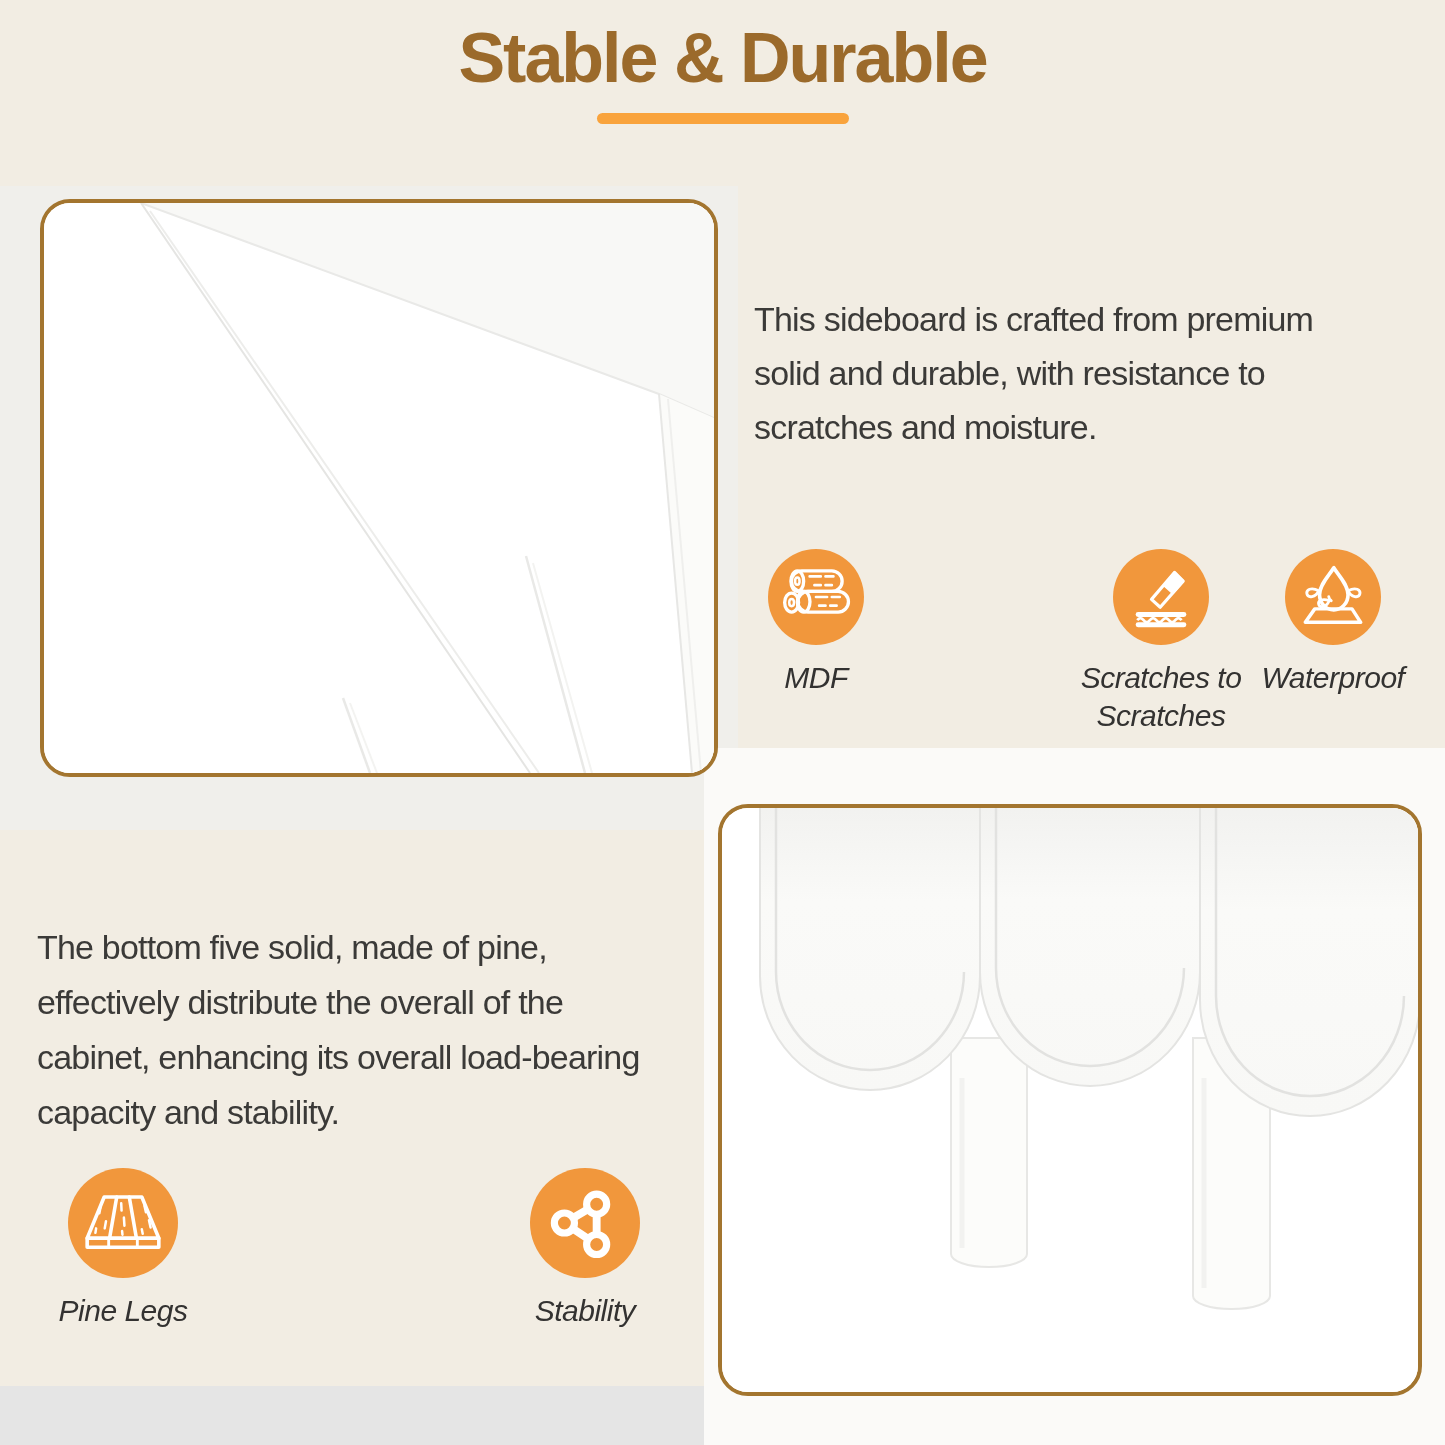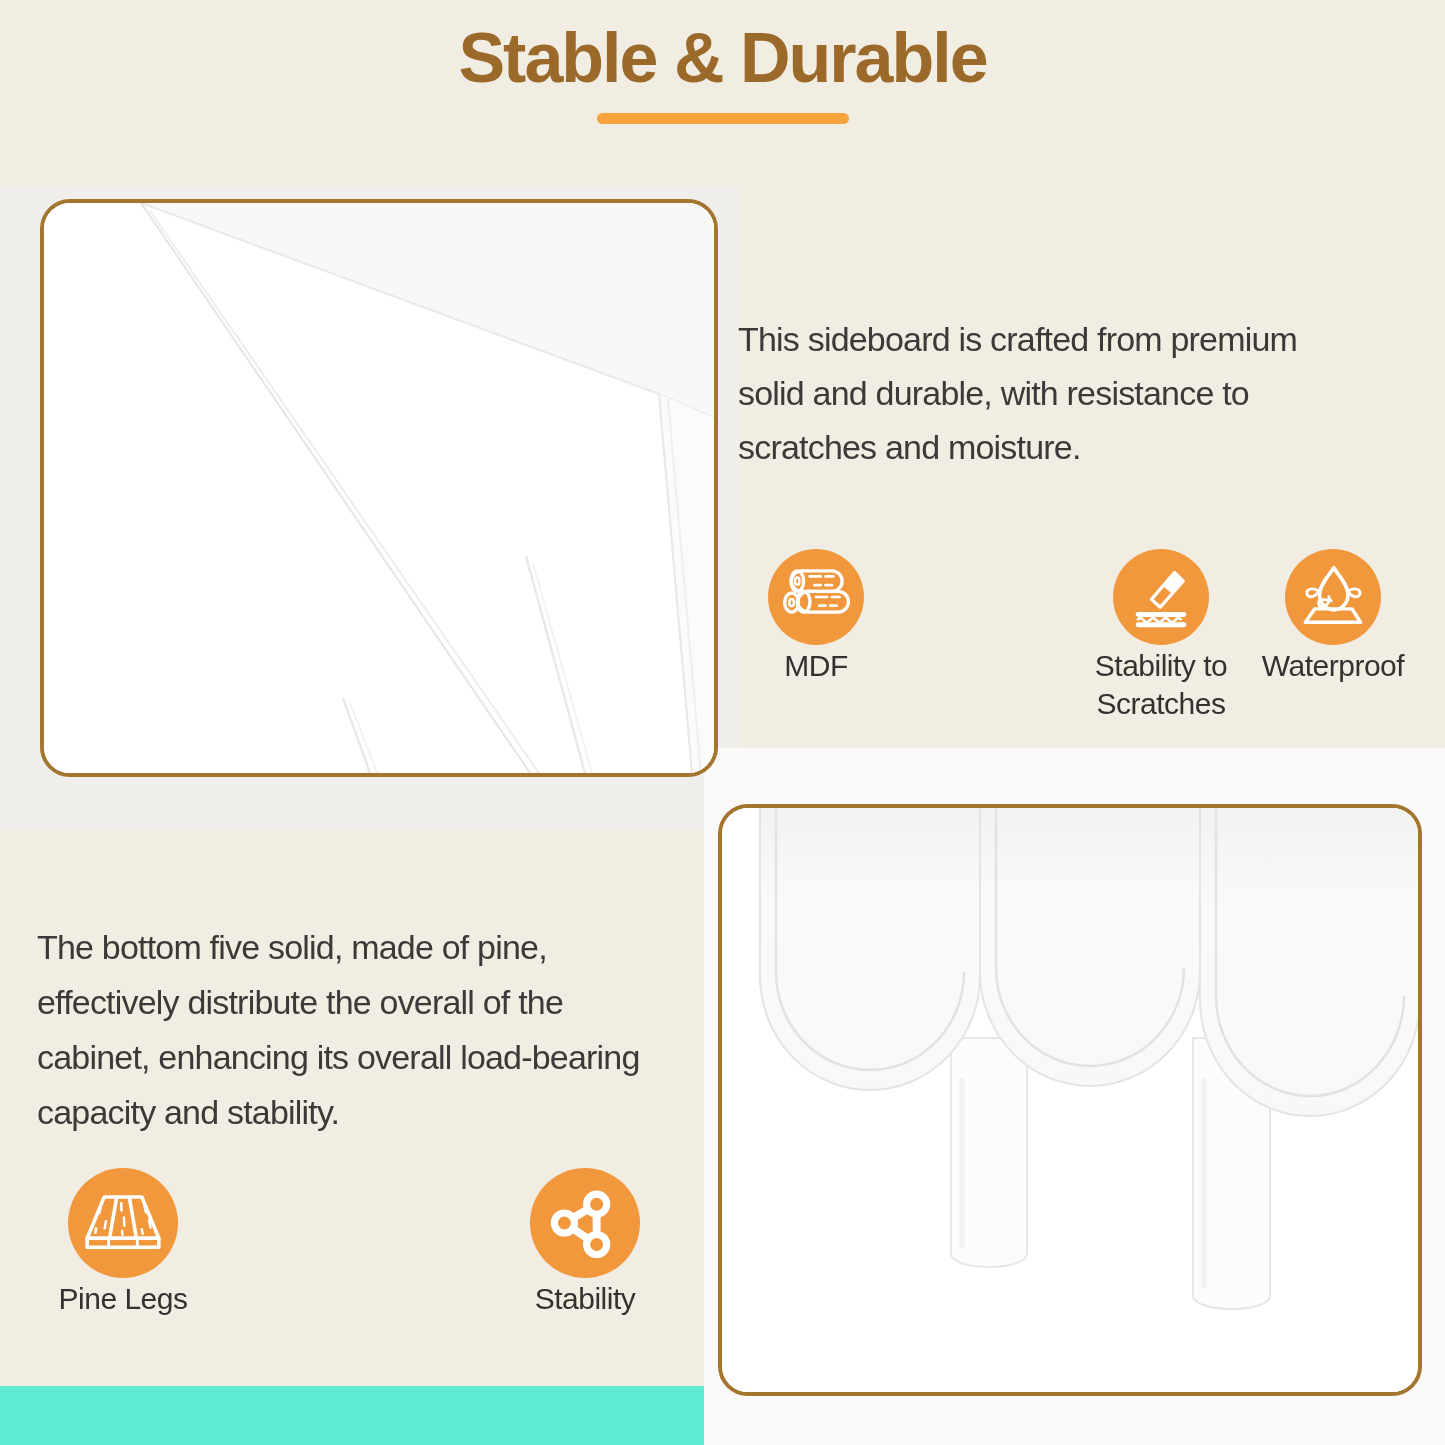--- a/index.html
+++ b/index.html
@@ -1,18 +1,18 @@
 <!DOCTYPE html>
 <html><head>
 <meta charset="utf-8">
 <style>
   html,body{margin:0;padding:0;background:#fff;}
   .canvas{
     position:relative; width:1445px; height:1445px; overflow:hidden;
-    background:#5eead4;
+    background:#e5e5e5;
     font-family:"Liberation Sans", sans-serif;
   }
   .bg{position:absolute;}
   .bg-top{left:0;top:0;width:1445px;height:186px;background:#F2EDE3;}
   .bg-right{left:738px;top:186px;width:707px;height:562px;background:#F2EDE3;}
   .bg-left-photo{left:0;top:186px;width:738px;height:644px;background:#F0EFEB;}
   .bg-bottom-left{left:0;top:830px;width:704px;height:556px;background:#F2EDE3;}
   .bg-right-photo{left:704px;top:748px;width:741px;height:697px;background:#FBFAF8;}
 
   .page-title{
@@ -27,34 +27,34 @@
   .photo-card{
     position:absolute; box-sizing:border-box;
     border:4px solid #A3752F; border-radius:30px; background:#FFFFFF; overflow:hidden;
   }
   .card-corner{left:40px; top:199px; width:678px; height:578px;}
   .card-legs{left:718px; top:804px; width:704px; height:592px; background:#FDFDFB;}
   .photo-card svg{display:block; width:100%; height:100%;}
 
   .para{position:absolute; color:#3B3A38; font-size:34px; letter-spacing:-0.8px;}
   .para span{display:block; white-space:nowrap;}
-  .para-mdf{left:738px; top:292px; line-height:54px;margin-top:20px;}
+  .para-mdf{left:754px; top:292px; line-height:54px;}
   .para-legs{left:37px; top:920px; line-height:55px;}
 
   .feature{position:absolute; text-align:center;}
   .feature .circle{
     margin:0 auto; background:#F1973C; border-radius:50%;
     display:flex; align-items:center; justify-content:center;
   }
   .row-top .circle{width:96px; height:96px;}
   .row-bottom .circle{width:110px; height:110px;}
   .row-top .circle svg{width:76px;height:76px;}
   .row-bottom .circle svg{width:86px;height:86px;}
   .feature .label{
-    margin-top:2px; font-size:30px; line-height:38px; color:#333231; letter-spacing:-0.5px;
+    margin-top:14px; font-size:30px; line-height:38px; color:#333231; letter-spacing:-0.5px;font-style:italic;
   }
   .feature .label span{display:block; white-space:nowrap;}
   .row-top{width:210px; top:549px;}
   .row-bottom{width:230px; top:1168px;}
   .f-mdf{left:711px;} .f-solid{left:883px;} .f-scratch{left:1056px;} .f-water{left:1228px;}
   .f-pine{left:8px;} .f-load{left:238px;} .f-stab{left:470px;}
 </style>
 </head>
 <body>
 
@@ -125,21 +125,21 @@
     <div class="circle">
       <svg viewBox="0 0 48 48">
         <polygon points="32.5,8.5 38,14 23.5,30.5 18,25.5" fill="none" stroke="#FFFFFF" stroke-width="2" stroke-linejoin="round"></polygon>
         <polygon points="32.5,8.5 38,14 31.5,21.5 26,16.6" fill="#FFFFFF" stroke="#FFFFFF" stroke-width="1.5" stroke-linejoin="round"></polygon>
         <rect x="8" y="33.5" width="32" height="3.1" rx="1.5" fill="#FFFFFF"></rect>
         <rect x="8" y="40" width="32" height="3.1" rx="1.5" fill="#FFFFFF"></rect>
         <path d="M9 38.6 q2 -2.6 4 0 t4 0 t4 0 t4 0 t4 0 t4 0 t4 0" fill="none" stroke="#FFFFFF" stroke-width="1.7"></path>
       </svg>
     </div>
     <div class="label">
-      <span>Stability to</span>
+      <span>Scratches to</span>
       <span>Scratches</span>
     </div>
   </div>
 
   <div class="feature row-top f-water">
     <div class="circle">
       <svg viewBox="0 0 48 48">
         <g stroke="#FFFFFF" fill="none" stroke-width="2.3" stroke-linejoin="round">
           <path d="M24.5 5.5 C21.5 10.5 15.5 16 15.5 22.5 a9 9.6 0 0 0 18 0 C33.5 16 27.5 10.5 24.5 5.5 Z"></path>
           <path d="M21.3 23.8 a3.6 3.6 0 0 0 1.6 2.6" stroke-width="1.8" stroke-linecap="round"></path>

